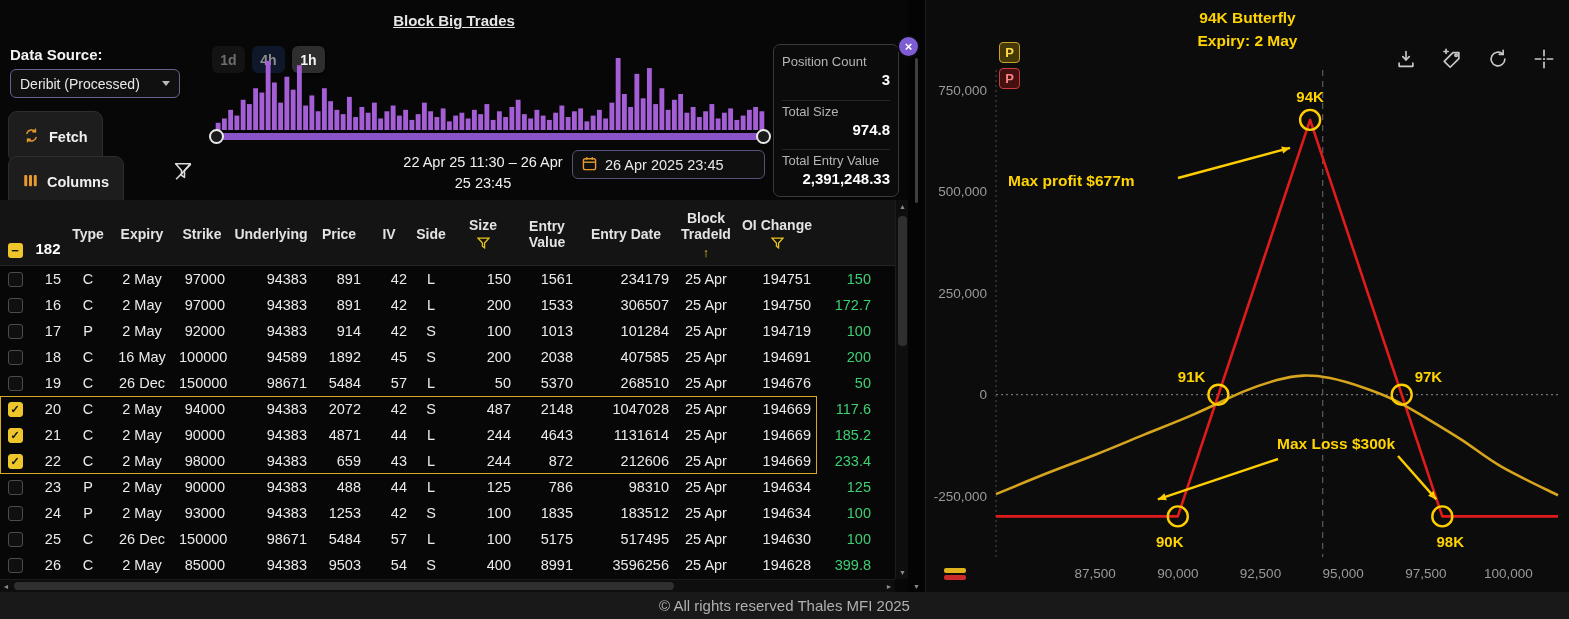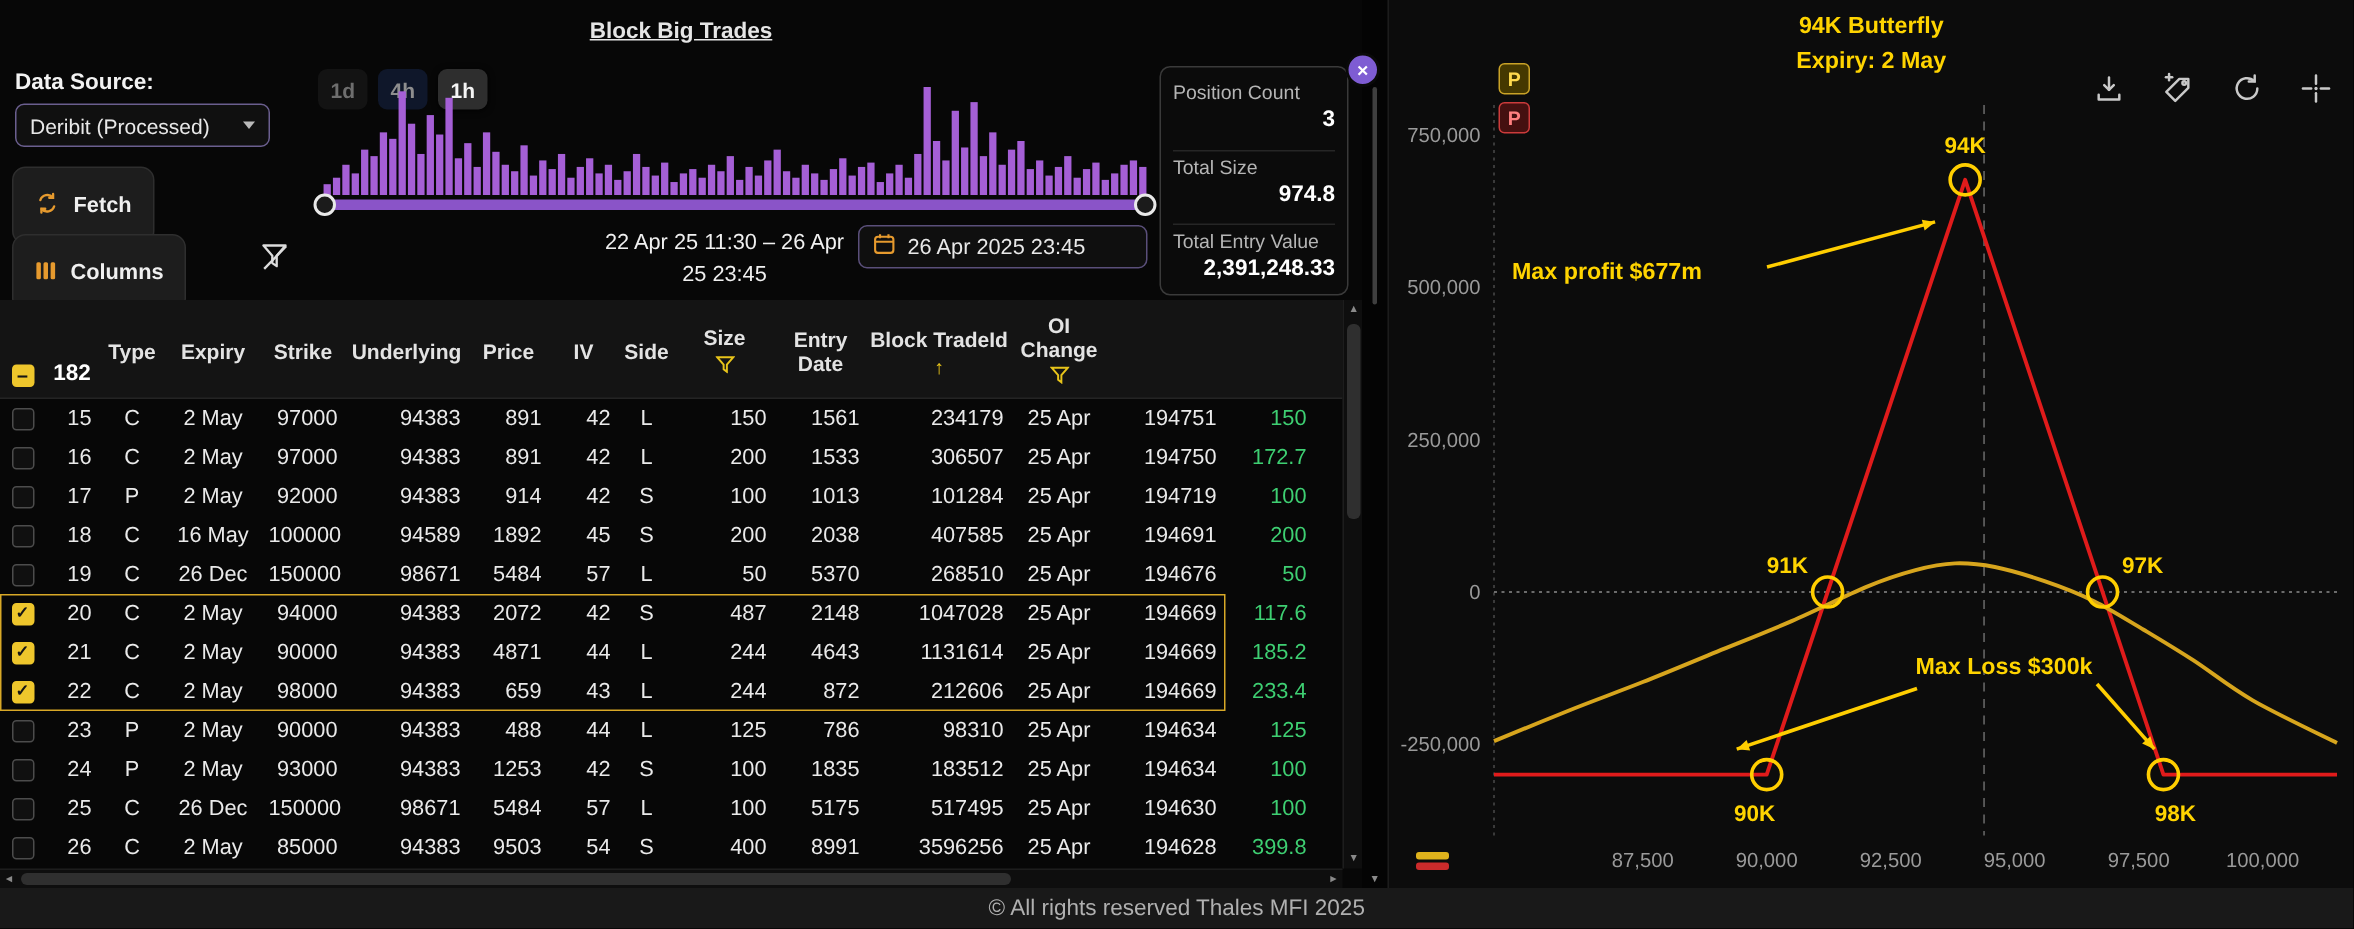--- a/index.html
+++ b/index.html
@@ -336,20 +336,23 @@
         </div>
       <div class="th">
         <span>Size</span>
         <span>
           <svg width="13" height="12" viewBox="0 0 24 22" fill="none" stroke="#e8c41a" stroke-width="2.4">
               <path d="M2 2h20l-8 9v9l-4-3v-6z"></path>
             </svg>
         </span>
       </div>
       <div class="th">
+          <span>Entry Value</span>
+        </div>
+      <div class="th">
           <span>Entry Date</span>
         </div>
       <div class="th">
         <span>Block TradeId</span>
         <span class="sort-up">↑</span>
       </div>
       <div class="th">
         <span>OI Change</span>
         <span>
           <svg width="13" height="12" viewBox="0 0 24 22" fill="none" stroke="#e8c41a" stroke-width="2.4">

